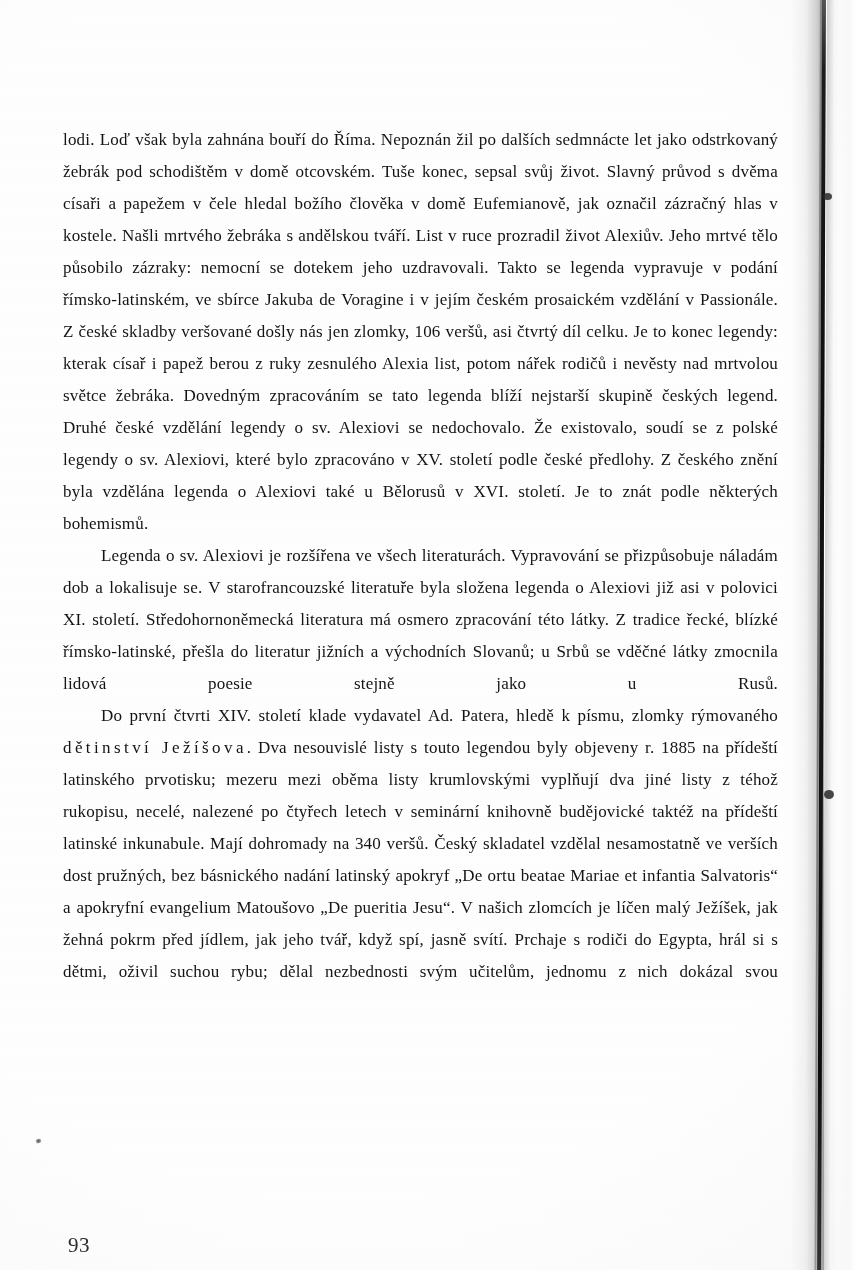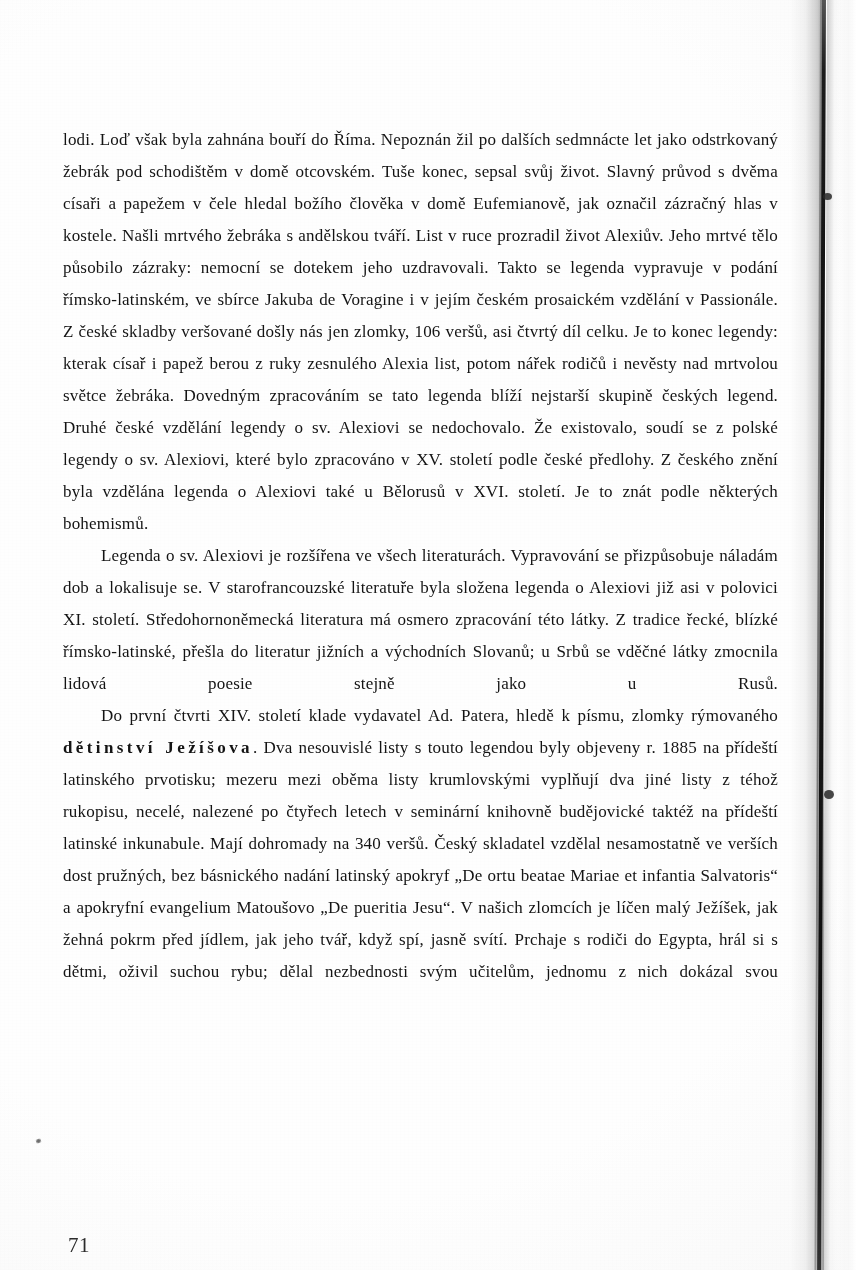--- a/index.html
+++ b/index.html
@@ -150,21 +150,20 @@
   }
   .para.last-justify {
     text-align: justify;
     text-align-last: justify;
   }
 
   .ital {
   }
   .spaced {
     letter-spacing: 3.4px;
-    font-weight: bold;
   }
 
   #page-number {
     position: absolute;
     left: 68px;
     top: 1233px;
     font-size: 21px;
     letter-spacing: 0.6px;
     color: #2c2c2c;
   }
@@ -196,21 +195,21 @@
     <p class="para indent last-justify">
       <span>Legenda o sv. Alexiovi je rozšířena ve všech literaturách. Vypravování se přizpůsobuje náladám dob a lokalisuje se. V starofrancouzské literatuře byla složena legenda o Alexiovi již asi v polovici XI. století. Středohornoněmecká literatura má osmero zpracování této látky. Z tradice řecké, blízké římsko-latinské, přešla do literatur jižních a východních Slovanů; u Srbů se vděčné látky zmocnila lidová poesie stejně jako u Rusů.</span>
     </p>
 
     <p class="para indent last-justify">
       <span>Do první čtvrti XIV. století klade vydavatel </span><span class="ital">Ad. Patera</span><span>, hledě k písmu, zlomky rýmovaného </span><span class="spaced">dětinství Ježíšova</span><span>. Dva nesouvislé listy s touto legendou byly objeveny r. 1885 na přídeští latinského prvotisku; mezeru mezi oběma listy krumlovskými vyplňují dva jiné listy z téhož rukopisu, necelé, nalezené po čtyřech letech v seminární knihovně budějovické taktéž na přídeští latinské inkunabule. Mají dohromady na 340 veršů. Český skladatel vzdělal nesamostatně ve verších dost pružných, bez básnického nadání latinský apokryf „De ortu beatae Mariae et infantia Salvatoris“ a apokryfní evangelium Matoušovo „De pueritia Jesu“. V našich zlomcích je líčen malý Ježíšek, jak žehná pokrm před jídlem, jak jeho tvář, když spí, jasně svítí. Prchaje s rodiči do Egypta, hrál si s dětmi, oživil suchou rybu; dělal nezbednosti svým učitelům, jednomu z nich dokázal svou</span>
     </p>
 
   </div>
 
-  <div id="page-number">71</div>
+  <div id="page-number">93</div>
 
   <div id="margin-speck"></div>
 
   <div id="book-edge">
     <div id="edge-shadow-left"></div>
     <div id="edge-line-2"></div>
     <div id="edge-line"></div>
     <div id="edge-highlight"></div>
     <div id="edge-outer"></div>
     <div class="edge-blemish" style="left:33px; top:193px; width:9px; height:7px;"></div>

